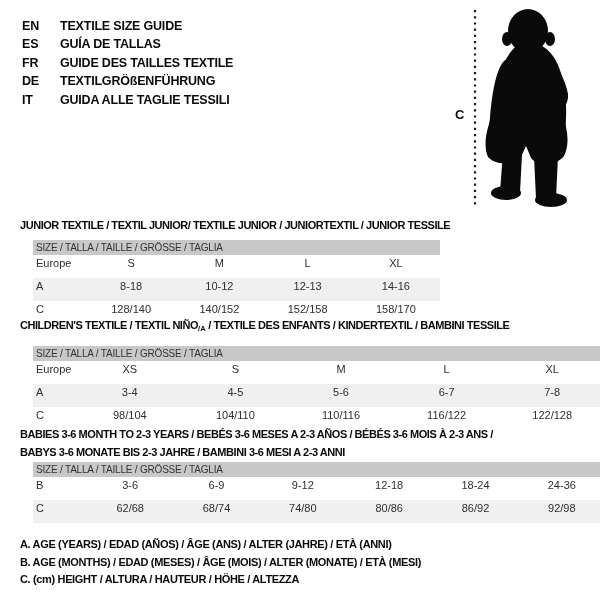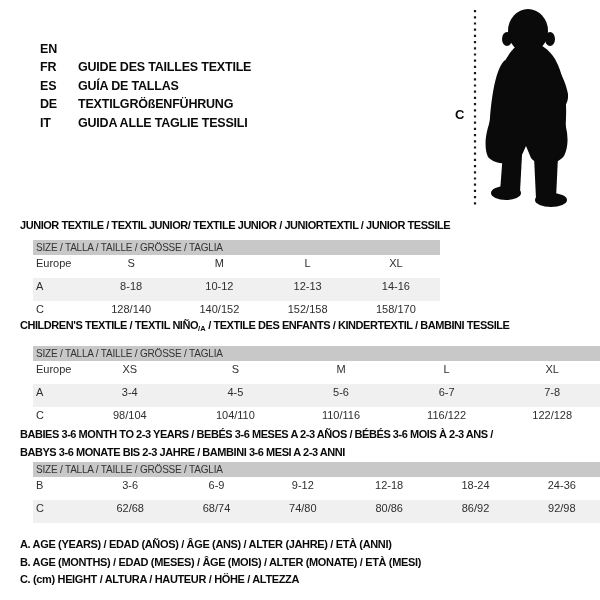--- a/index.html
+++ b/index.html
@@ -1,21 +1,21 @@
 <!DOCTYPE html>
 <html><head>
 <meta charset="utf-8">
 <style>
   html,body{margin:0;padding:0;background:#fff;}
   #canvas{
     position:relative;width:600px;height:600px;background:#ffffff;
     font-family:"Liberation Sans",sans-serif;color:#111;overflow:hidden;
   }
   
-  .lang-block{position:absolute;left:40px;top:17px;margin-top:23px;}
+  .lang-block{position:absolute;left:22px;top:17px;}
   .lang-row{display:flex;line-height:18.4px;font-weight:bold;font-size:12.5px;letter-spacing:-0.2px;color:#0a0a0a;}
   .lang-code{width:38px;}
   
   .figure{position:absolute;left:420px;top:0;width:170px;height:215px;}
   .measure-label{position:absolute;left:455px;top:107px;font-weight:bold;font-size:13px;color:#0a0a0a;}
   
   .sec-heading{position:absolute;left:20px;font-weight:bold;font-size:11px;letter-spacing:-0.45px;color:#0a0a0a;white-space:nowrap;}
   .h-junior{top:219px;}
   .h-children{top:319px;}
   .h-babies{top:426px;line-height:17.5px;}
@@ -37,28 +37,29 @@
   .footnotes{position:absolute;left:20px;top:536px;font-weight:bold;font-size:11px;letter-spacing:-0.35px;line-height:17.7px;color:#0a0a0a;}
 </style>
 </head>
 <body>
 
 <div id="canvas">
 
   <div class="lang-block">
     <div class="lang-row">
       <span class="lang-code">EN</span>
+      <span>TEXTILE SIZE GUIDE</span>
+    </div>
+    <div class="lang-row">
+      <span class="lang-code">ES</span>
+      <span>GUÍA DE TALLAS</span>
     </div>
     <div class="lang-row">
       <span class="lang-code">FR</span>
       <span>GUIDE DES TAILLES TEXTILE</span>
-    </div>
-    <div class="lang-row">
-      <span class="lang-code">ES</span>
-      <span>GUÍA DE TALLAS</span>
     </div>
     <div class="lang-row">
       <span class="lang-code">DE</span>
       <span>TEXTILGRÖßENFÜHRUNG</span>
     </div>
     <div class="lang-row">
       <span class="lang-code">IT</span>
       <span>GUIDA ALLE TAGLIE TESSILI</span>
     </div>
   </div>

